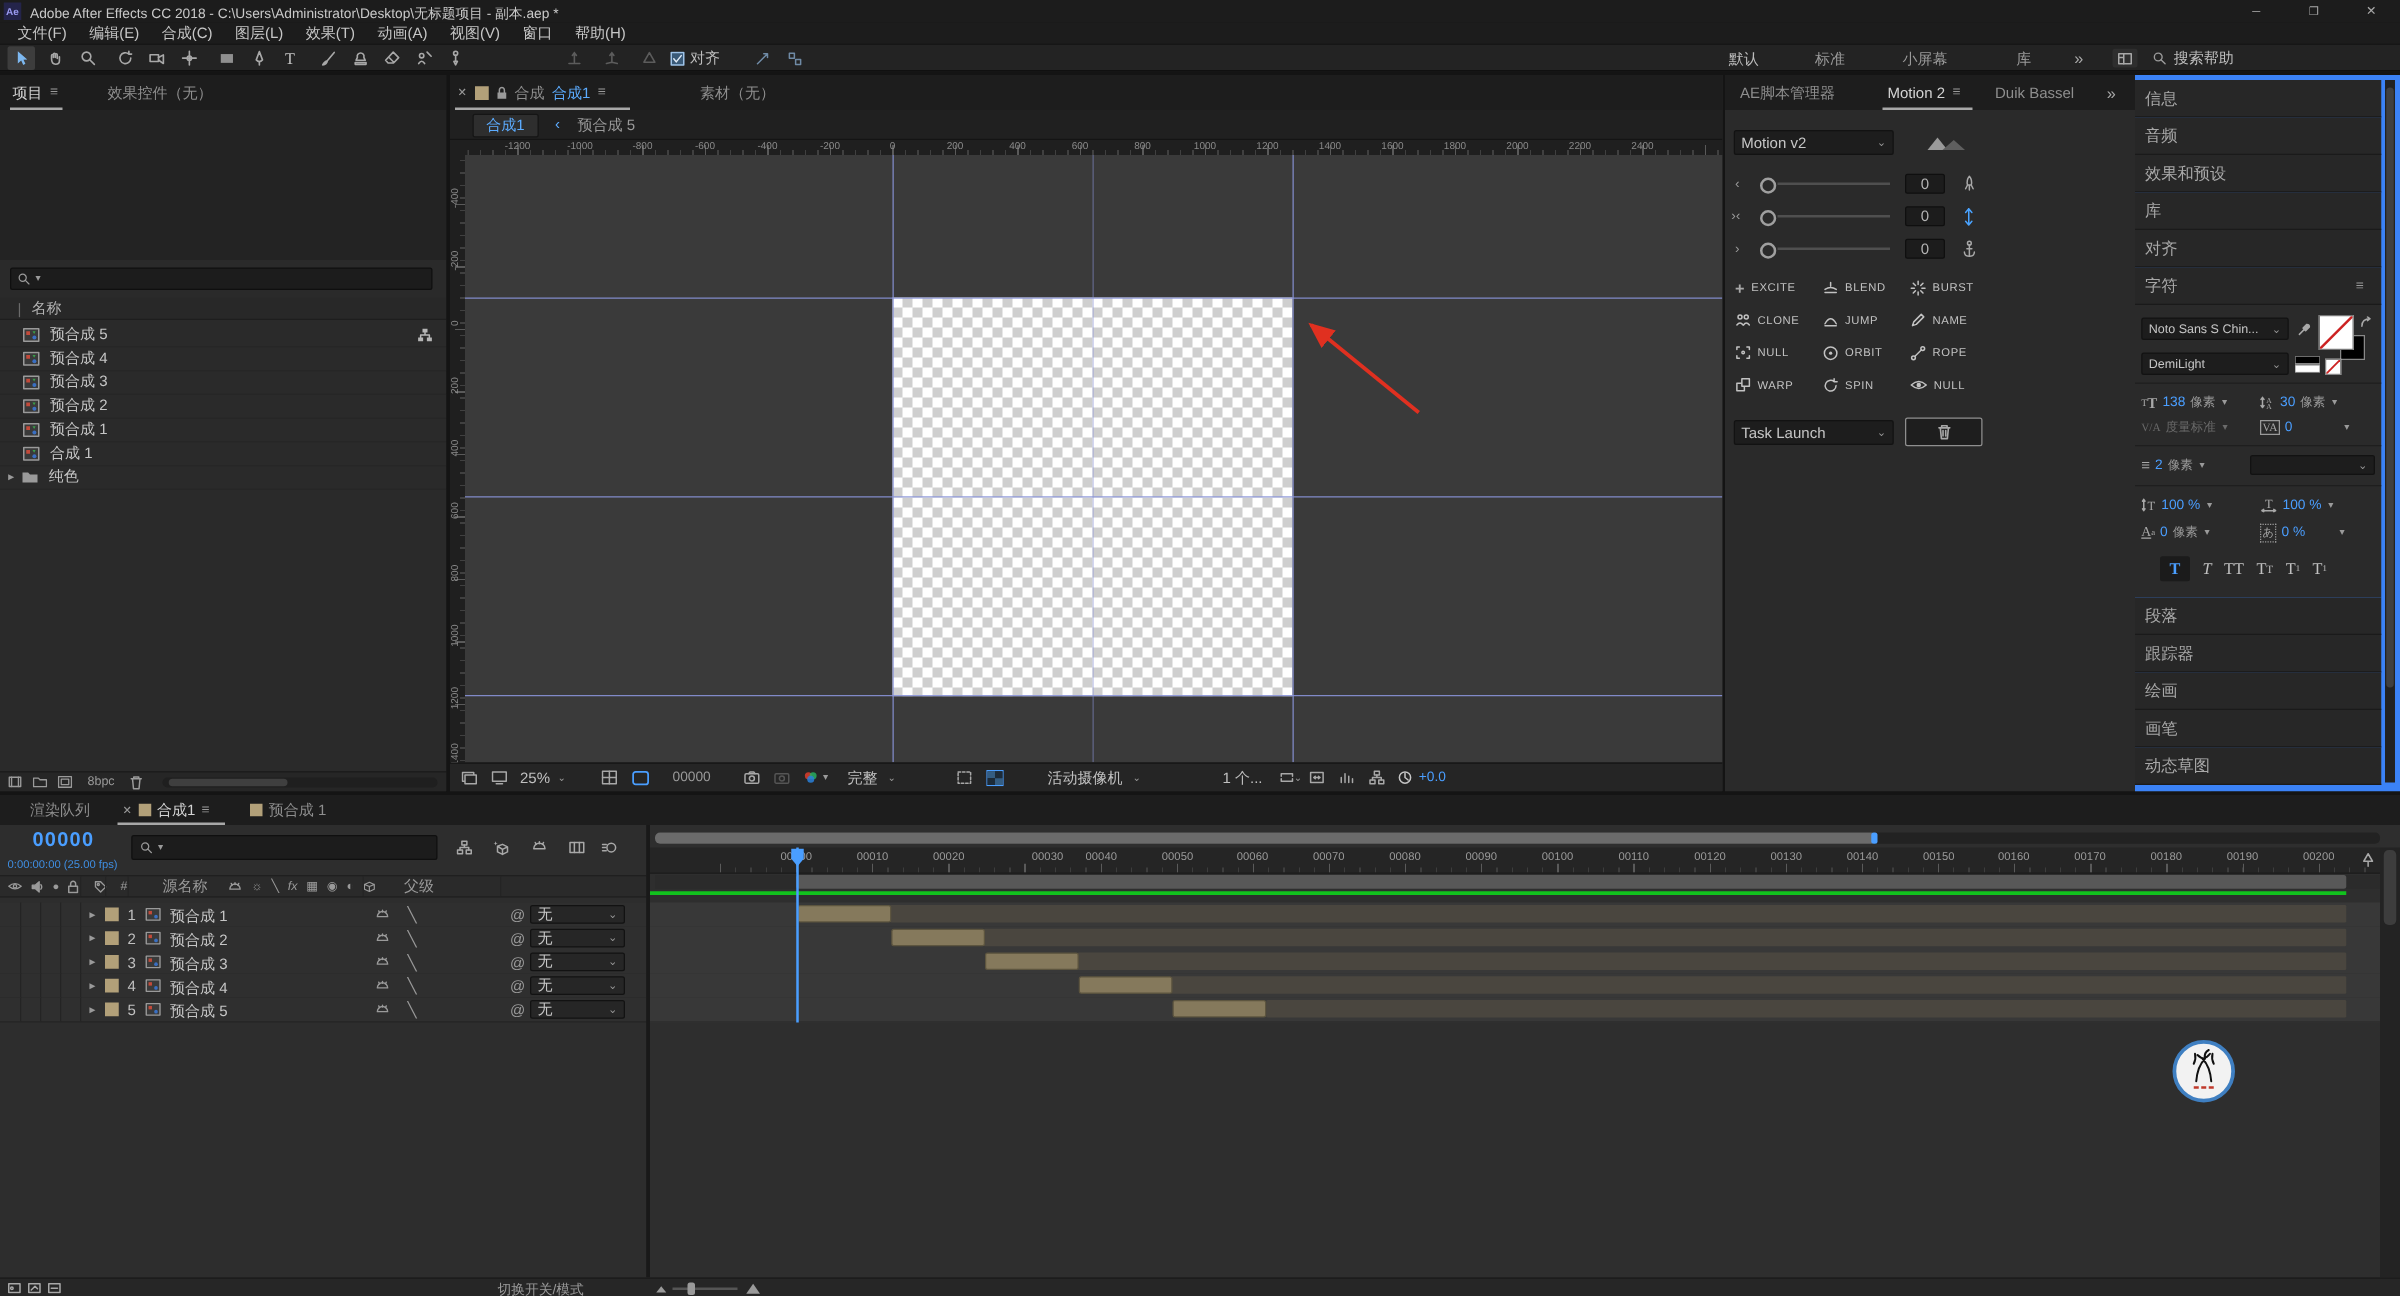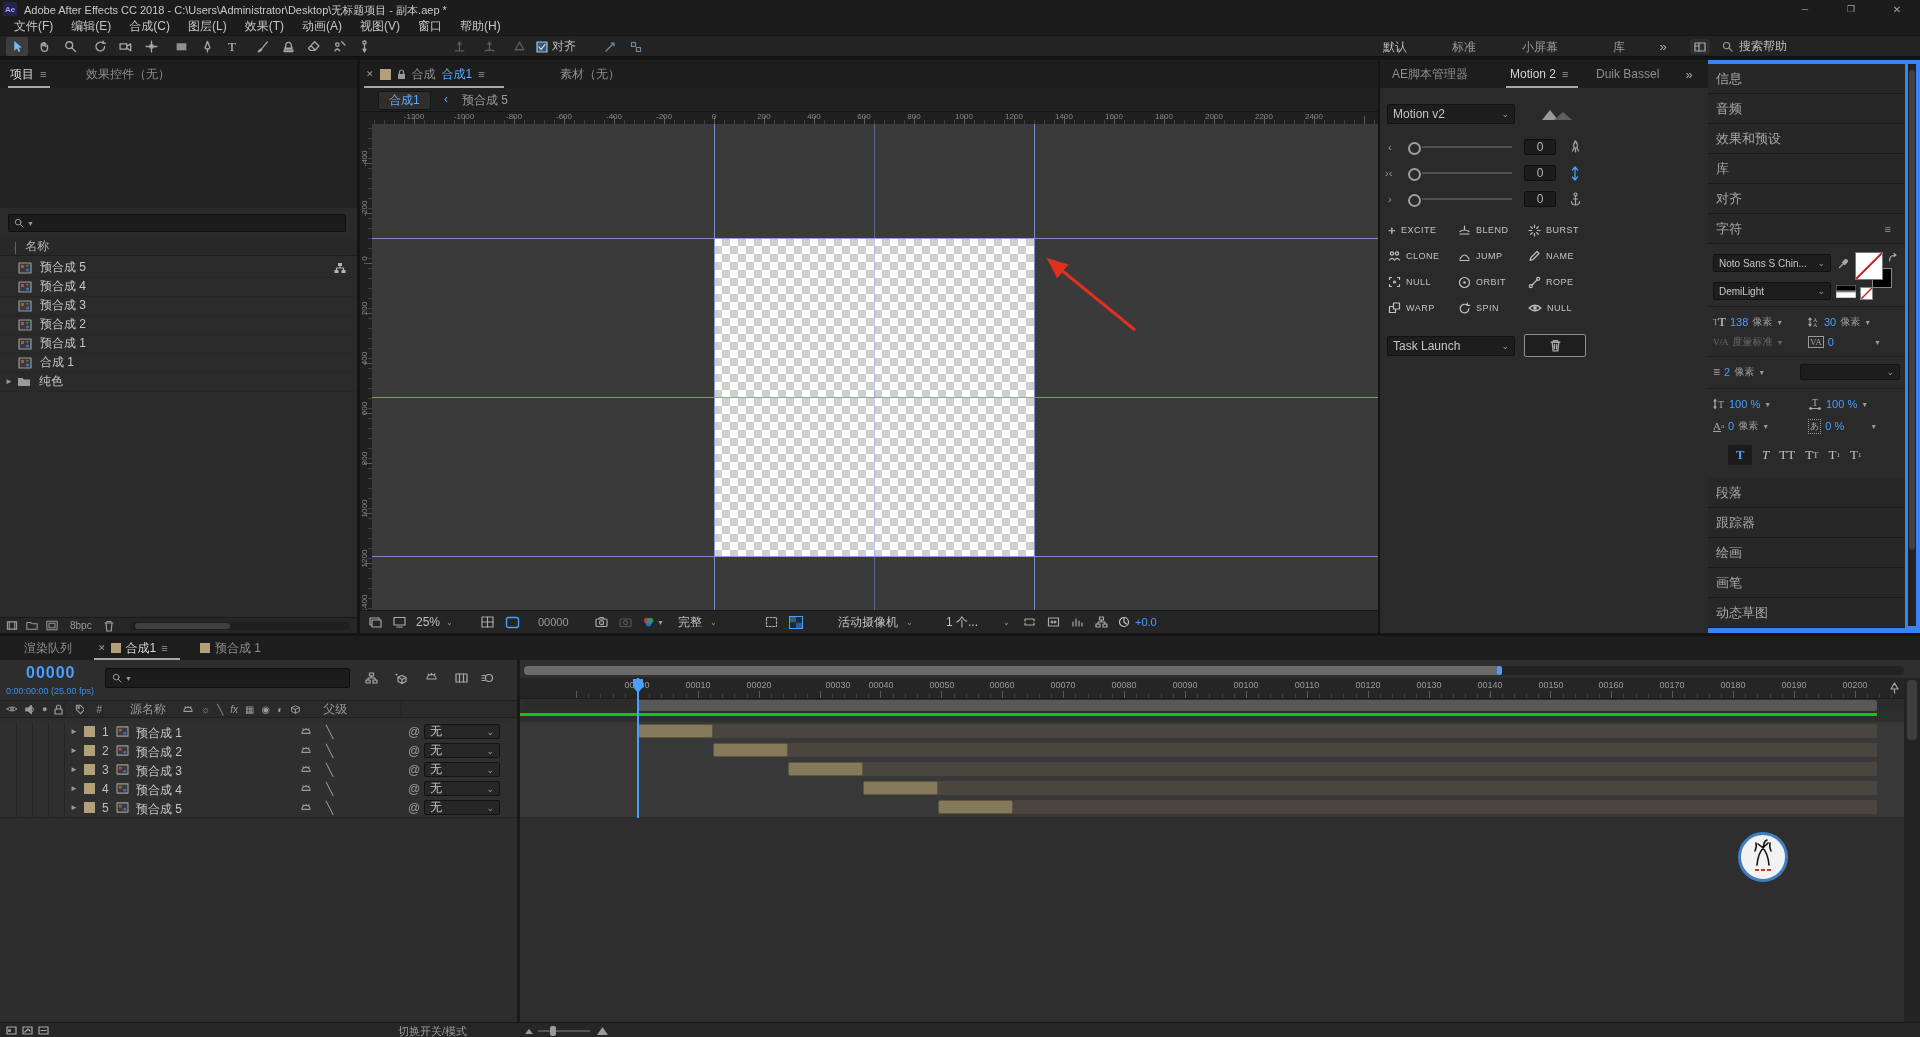--- a/index.html
+++ b/index.html
@@ -439,21 +439,21 @@
             <rect x="1" y="1" width="6" height="5.5" fill="#345d82"></rect>
             <rect x="7" y="6.5" width="6" height="5.5" fill="#345d82"></rect>
             <rect x="7" y="1" width="6" height="5.5" fill="#1d2b38"></rect>
             <rect x="1" y="6.5" width="6" height="5.5" fill="#1d2b38"></rect>
           </svg>
         </div>
       <div class="a r" style="left:478px;top:3px;width:118px;height:16px;gap:8px">
           <span style="color:#c0c0c0">活动摄像机</span>
           <span class="dim" style="font-size:8px">⌄</span>
         </div>
-      <div class="a r" style="left:586px;top:3px;width:64px;height:16px;gap:25px">
+      <div class="a r" style="left:618px;top:3px;width:64px;height:16px;gap:25px">
           <span style="color:#c0c0c0">1 个...</span>
           <span class="dim" style="font-size:8px">⌄</span>
         </div>
       <div class="a ic" style="left:660px;top:3px;width:18px;height:16px">
           <svg class="s" width="13" height="12" viewBox="0 0 13 12">
             <path d="M2 3 H11 M2 3 V5 M11 3 V5 M2 9 H11 M2 9 V7 M11 9 V7"></path>
           </svg>
         </div>
       <div class="a ic" style="left:684px;top:3px;width:18px;height:16px">
           <svg class="s" width="13" height="12" viewBox="0 0 13 12">

